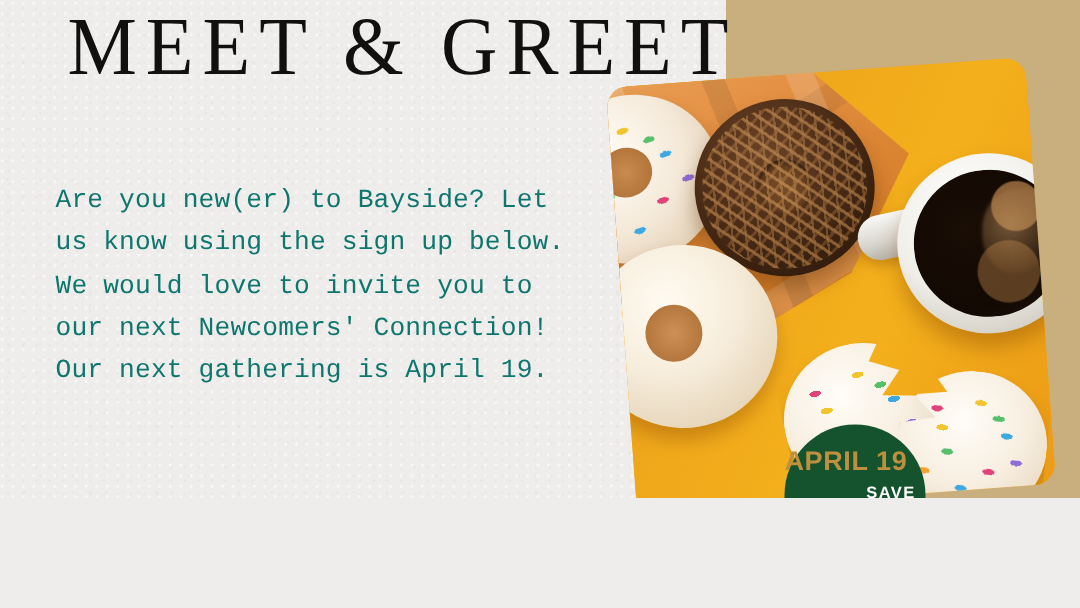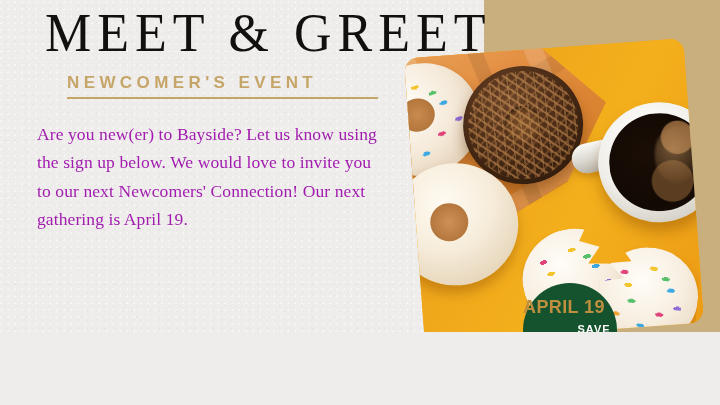--- a/index.html
+++ b/index.html
@@ -72,24 +72,24 @@
     margin-top:4px;
     height:2px;
     background:#C6A568;
     width:311px;
   }
 
   .body-copy {
     position:absolute;
     left:37px; top:120px;
     width:350px;
-    font-family:Liberation Serif, serif;
+    font-family:Liberation Mono, monospace;
     font-size:17.5px;
     line-height:1.62;
-    color:#a21caf;
+    color:#0f766e;
     letter-spacing:.1px;
   }
 
   
   .photo-wrap {
     position:absolute;
     left:414px; top:48px;
     width:280px; height:285px;
     transform: rotate(-4.2deg);
     transform-origin: 50% 50%;
@@ -334,24 +334,20 @@
           <div class="mug-coffee">
             <div class="mug-crema"></div>
           </div>
         </div>
       </div>
     </div>
   </div>
 
   <div class="headline">MEET &amp; GREET</div>
 
-  <div class="subtitle-wrap">
-    <div class="subtitle">NEWCOMER'S EVENT</div>
-    <div class="subtitle-rule"></div>
-  </div>
 
   <p class="body-copy">Are you new(er) to Bayside? Let us know using the sign up below. We would love to invite you to our next Newcomers' Connection! Our next gathering is April 19.</p>
 
   <div class="badge">
     <div class="badge-date">APRIL 19</div>
     <div class="badge-caption">
       <span>SAVE THE</span><br>
       <span>DATE!</span>
     </div>
   </div>

